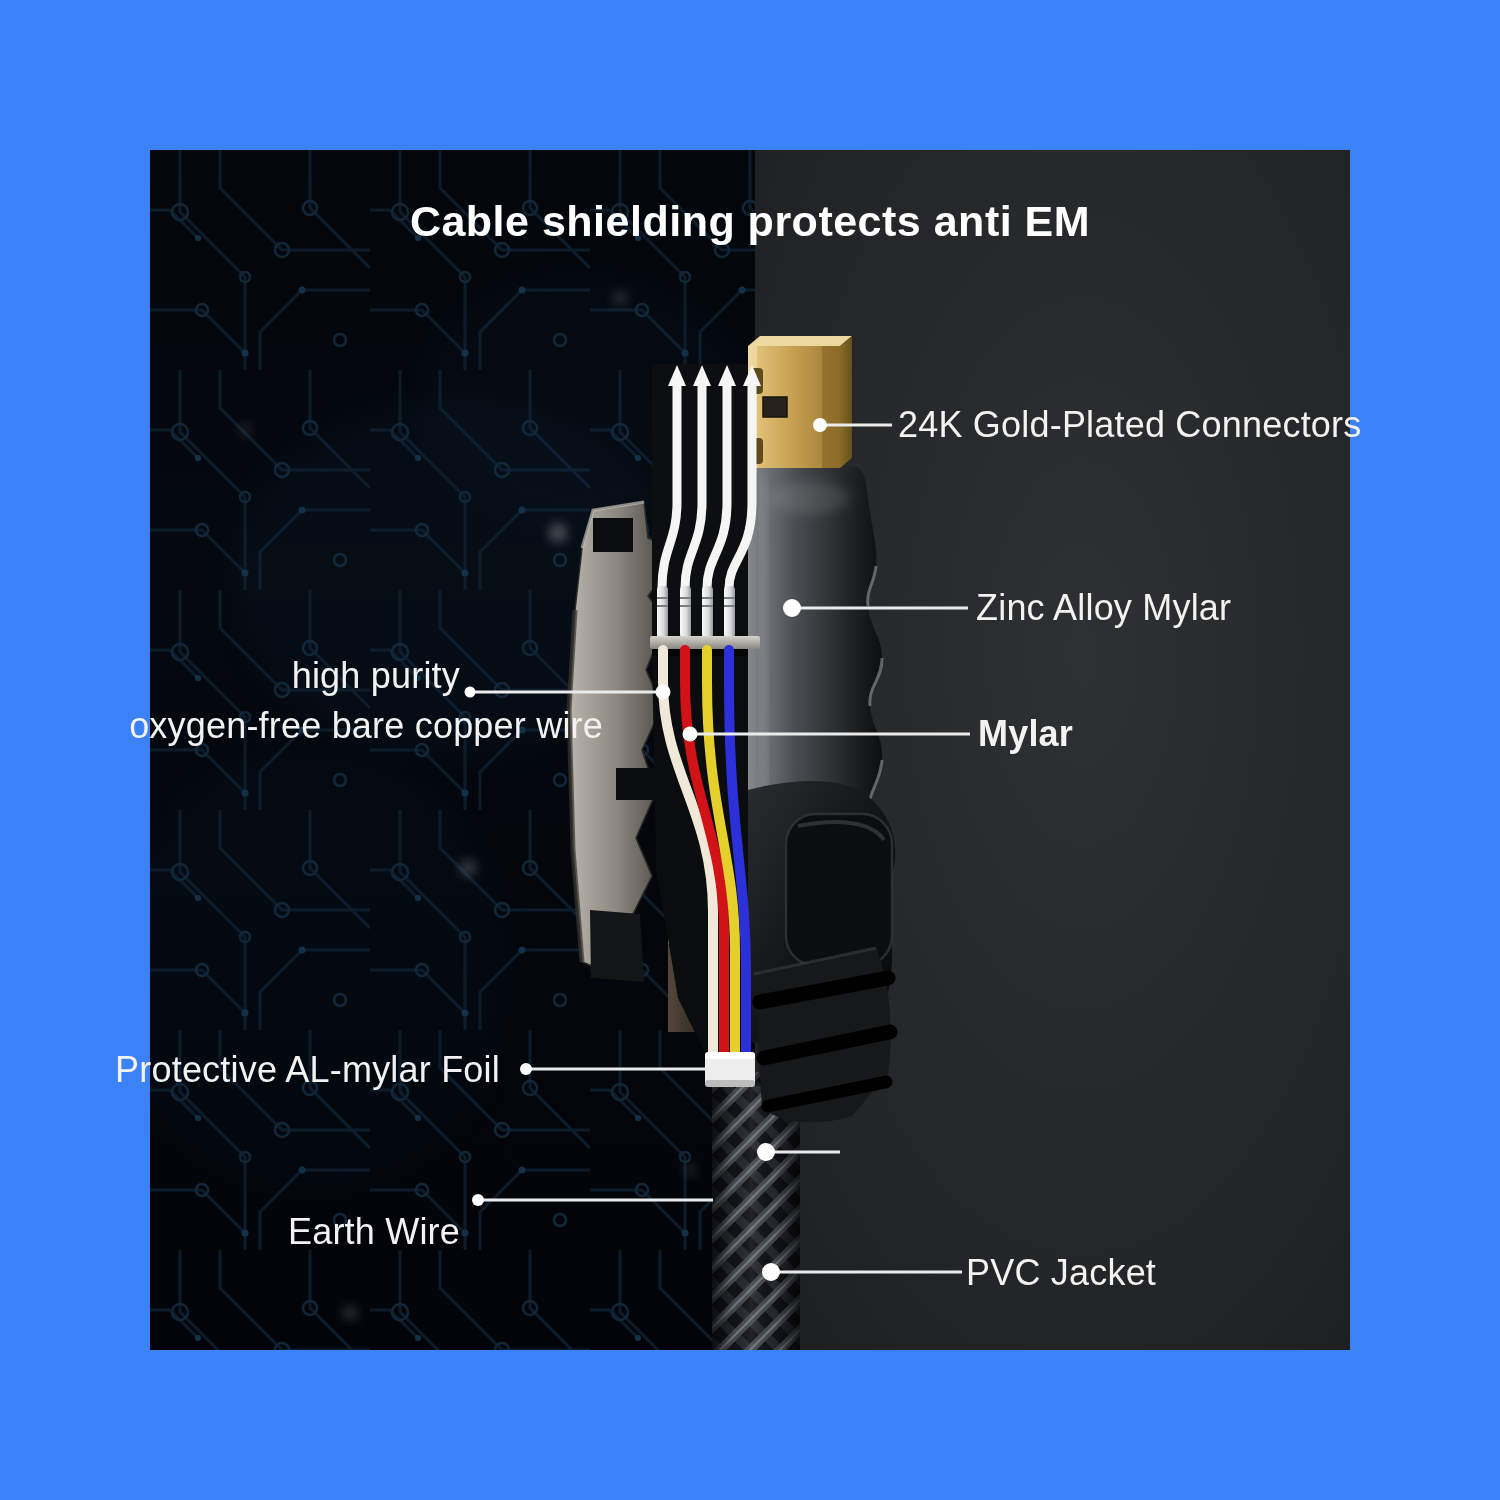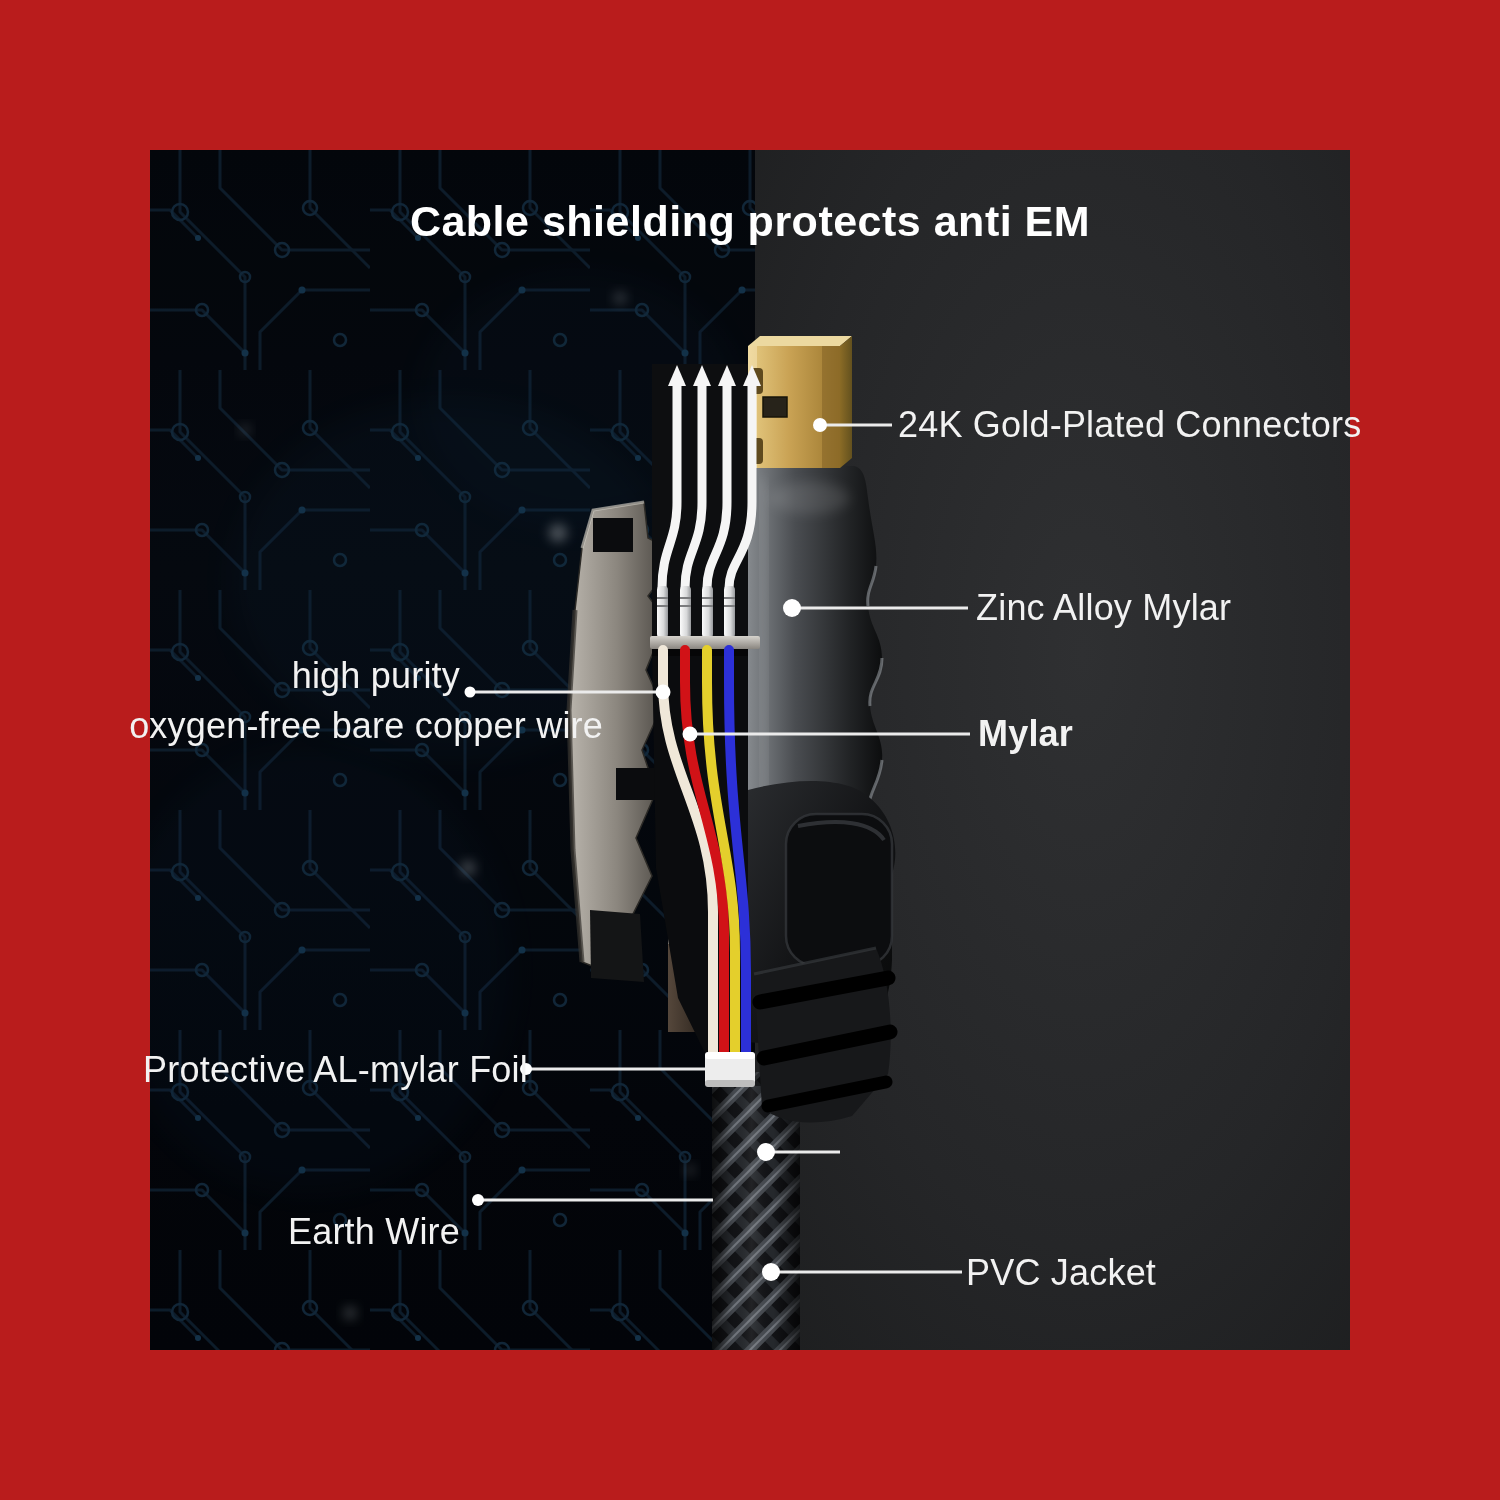--- a/index.html
+++ b/index.html
@@ -1,16 +1,16 @@
 <!DOCTYPE html>
 <html><head>
 <meta charset="utf-8">
 <style>
   html,body{margin:0;padding:0;background:#ffffff;}
-  #canvas{position:relative;width:1500px;height:1500px;background:#b91c1c;overflow:hidden;
+  #canvas{position:relative;width:1500px;height:1500px;background:#3b82f6;overflow:hidden;
           font-family:"Liberation Sans","DejaVu Sans",sans-serif;}
   #content{position:absolute;left:150px;top:150px;width:1200px;height:1200px;overflow:hidden;}
   #artwork{position:absolute;left:0;top:0;width:1200px;height:1200px;display:block;}
   .title{position:absolute;left:150px;top:193px;width:1200px;text-align:center;color:#ffffff;
          font-weight:bold;font-size:43px;line-height:56px;letter-spacing:0.5px;}
   .callout{position:absolute;transform:translateY(-50%);font-size:36px;color:#f2f2f2;
            white-space:nowrap;letter-spacing:0.2px;}
   .callout.right-align{text-align:right;}
 </style>
 </head>
@@ -268,19 +268,19 @@
   <div class="callout" style="left:898px;top:425px;">24K Gold-Plated Connectors</div>
 
   <div class="callout" style="left:976px;top:608px;">Zinc Alloy Mylar</div>
 
   <div class="callout right-align" style="right:1040px;top:676px;margin-left:31px;">high purity</div>
 
   <div class="callout right-align" style="right:897px;top:726px;">oxygen-free bare copper wire</div>
 
   <div class="callout" style="left:978px;top:734px;font-weight:bold;">Mylar</div>
 
-  <div class="callout right-align" style="right:972px;top:1070px;">Protective AL-mylar Foil</div>
+  <div class="callout right-align" style="right:1000px;top:1070px;">Protective AL-mylar Foil</div>
 
 
   <div class="callout right-align" style="right:1040px;top:1200px;margin-top:32px;">Earth Wire</div>
 
   <div class="callout" style="left:966px;top:1273px;">PVC Jacket</div>
 </div>
 
 </body></html>

